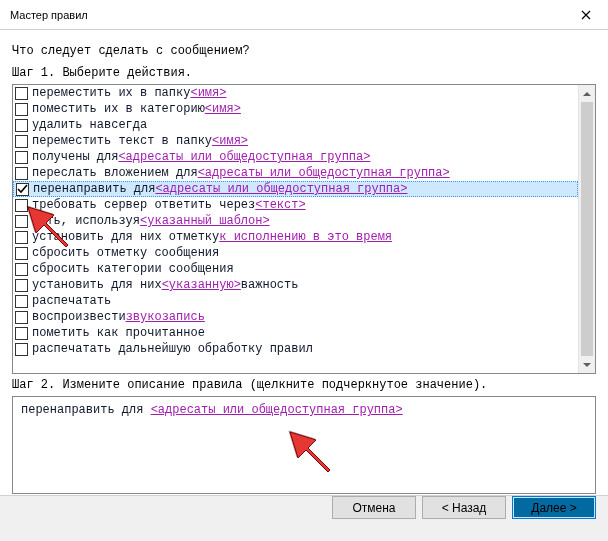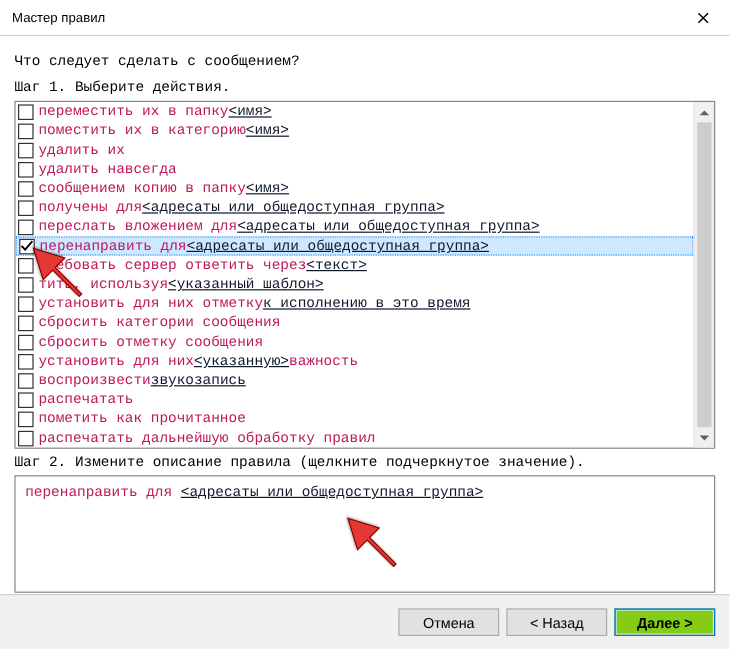--- a/index.html
+++ b/index.html
@@ -68,22 +68,22 @@
     height: 13px;
     border: 1px solid #333;
     background: #fff;
     margin-right: 4px;
     display: flex;
     align-items: center;
     justify-content: center;
     flex: 0 0 13px;
   }
   .chk.on svg { width: 11px; height: 11px; }
-  .lbl { color: #be185d; }
-  .lnk { color: #0f172a; text-decoration: underline; cursor: pointer; }
+  .lbl { color: #0f172a; }
+  .lnk { color: #a21caf; text-decoration: underline; cursor: pointer; }
   .scrollbar {
     position: absolute;
     right: 0;
     top: 0;
     bottom: 0;
     width: 17px;
     background: #f0f0f0;
     border-left: 1px solid #e4e4e4;
     display: flex;
     flex-direction: column;
@@ -110,43 +110,42 @@
     padding: 6px 8px;
     background: #fff;
     overflow: hidden;
   }
   .btnbar {
     position: absolute;
     left: 0; right: 0; bottom: 0;
     height: 46px;
     border-top: 1px solid #d0d0d0;
     display: flex;
-    align-items: center;
+    align-items: flex-start;
     justify-content: flex-end;
     padding: 0 12px;
     gap: 6px;
     background: #f0f0f0;
   }
   .btn {
     min-width: 84px;
     height: 23px;
     border: 1px solid #adadad;
     background: #e1e1e1;
     display: flex;
     align-items: center;
     justify-content: center;
     padding: 0 10px;
     font-size: 12px;
     cursor: default;
   }
   .btn.primary {
     border: 1px solid #0078d7;
-    background: #84cc16;
+    background: #0369a1;
     box-shadow: inset 0 0 0 1px #cce4f7;
-    font-weight: bold;
   }
   .arrow1, .arrow2 {
     position: absolute;
     pointer-events: none;
     z-index: 50;
   }
   .arrow1 { left: 16px; top: 195px; width: 60px; height: 60px; }
   .arrow2 { left: 278px; top: 420px; width: 60px; height: 60px; }
 </style>
 </head>
@@ -172,29 +171,25 @@
           <span class="lbl">переместить их в папку </span>
           <span class="lnk">&lt;имя&gt;</span>
         </div>
         <div class="row">
           <span class="chk"></span>
           <span class="lbl">поместить их в категорию </span>
           <span class="lnk">&lt;имя&gt;</span>
         </div>
         <div class="row">
           <span class="chk"></span>
-          <span class="lbl">удалить их</span>
-        </div>
-        <div class="row">
-          <span class="chk"></span>
           <span class="lbl">удалить навсегда</span>
         </div>
         <div class="row">
           <span class="chk"></span>
-          <span class="lbl">сообщением копию в папку </span>
+          <span class="lbl">переместить текст в папку </span>
           <span class="lnk">&lt;имя&gt;</span>
         </div>
         <div class="row">
           <span class="chk"></span>
           <span class="lbl">получены для </span>
           <span class="lnk">&lt;адресаты или общедоступная группа&gt;</span>
         </div>
         <div class="row">
           <span class="chk"></span>
           <span class="lbl">переслать вложением для </span>
@@ -219,40 +214,40 @@
           <span class="lbl">тить, используя </span>
           <span class="lnk">&lt;указанный шаблон&gt;</span>
         </div>
         <div class="row">
           <span class="chk"></span>
           <span class="lbl">установить для них отметку </span>
           <span class="lnk">к исполнению в это время</span>
         </div>
         <div class="row">
           <span class="chk"></span>
+          <span class="lbl">сбросить отметку сообщения</span>
+        </div>
+        <div class="row">
+          <span class="chk"></span>
           <span class="lbl">сбросить категории сообщения</span>
-        </div>
-        <div class="row">
-          <span class="chk"></span>
-          <span class="lbl">сбросить отметку сообщения</span>
         </div>
         <div class="row">
           <span class="chk"></span>
           <span class="lbl">установить для них </span>
           <span class="lnk">&lt;указанную&gt;</span>
           <span class="lbl"> важность</span>
         </div>
         <div class="row">
           <span class="chk"></span>
+          <span class="lbl">распечатать</span>
+        </div>
+        <div class="row">
+          <span class="chk"></span>
           <span class="lbl">воспроизвести </span>
           <span class="lnk">звукозапись</span>
-        </div>
-        <div class="row">
-          <span class="chk"></span>
-          <span class="lbl">распечатать</span>
         </div>
         <div class="row">
           <span class="chk"></span>
           <span class="lbl">пометить как прочитанное</span>
         </div>
         <div class="row">
           <span class="chk"></span>
           <span class="lbl">распечатать дальнейшую обработку правил</span>
         </div>
       </div>

